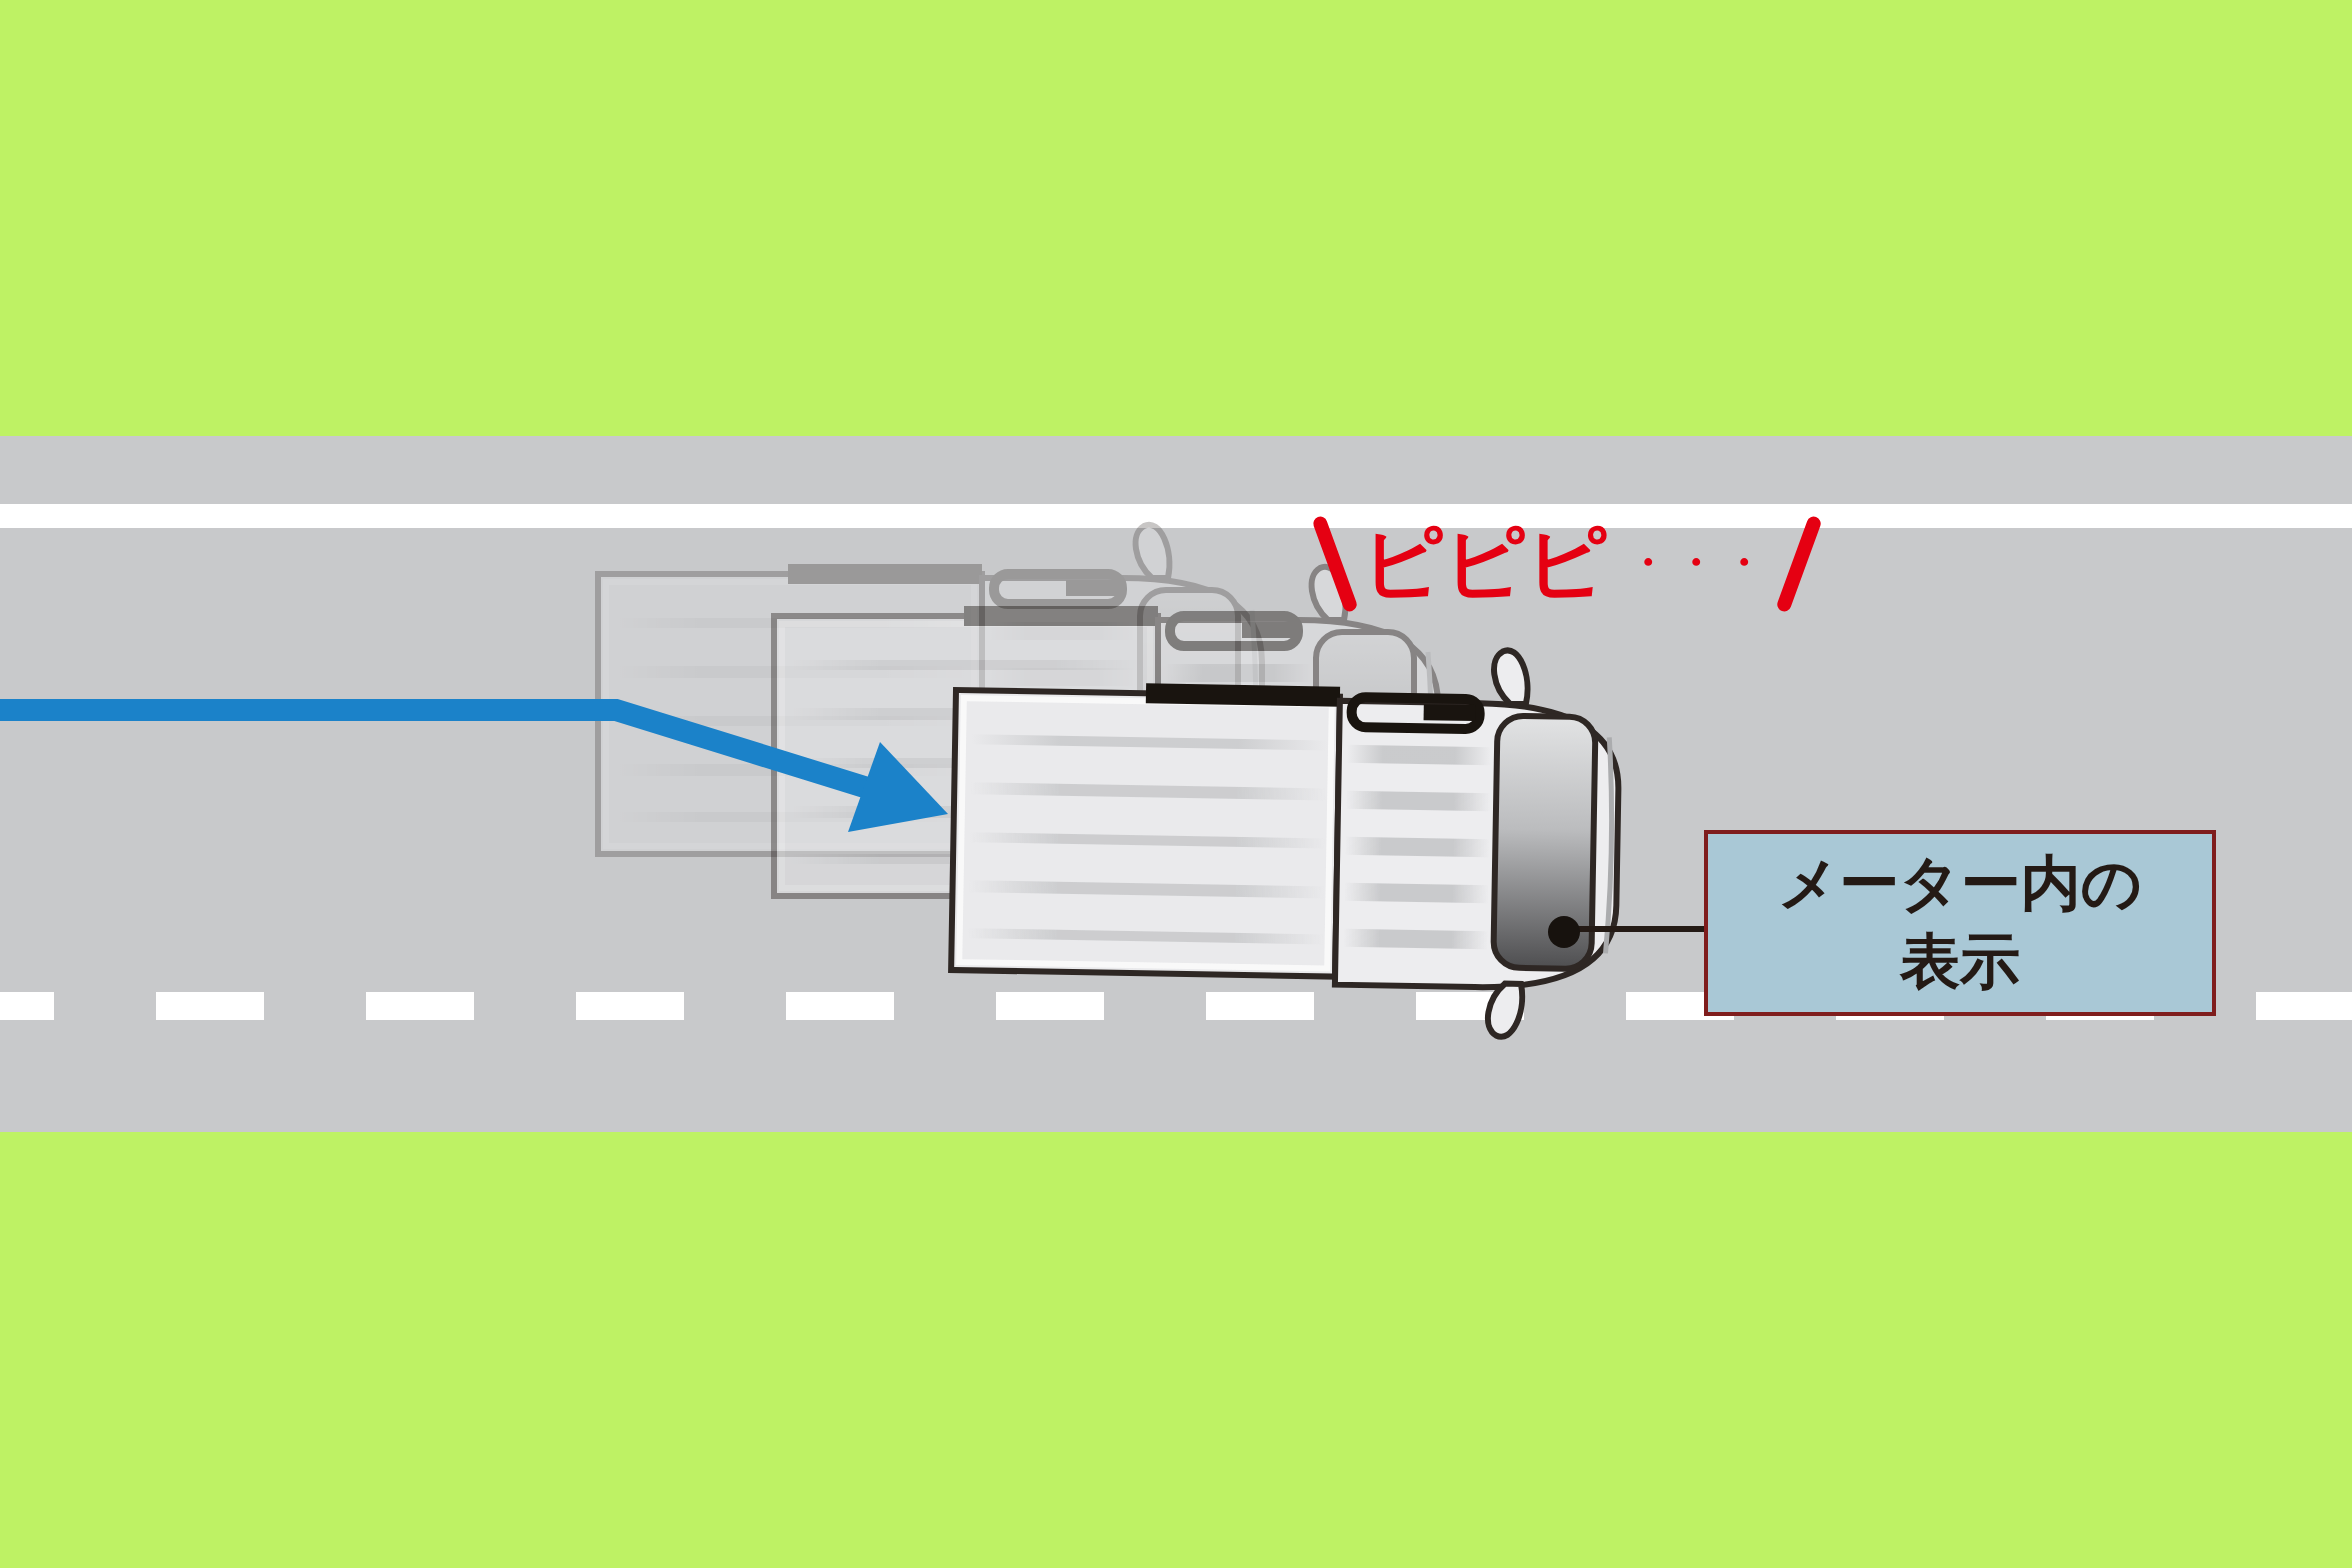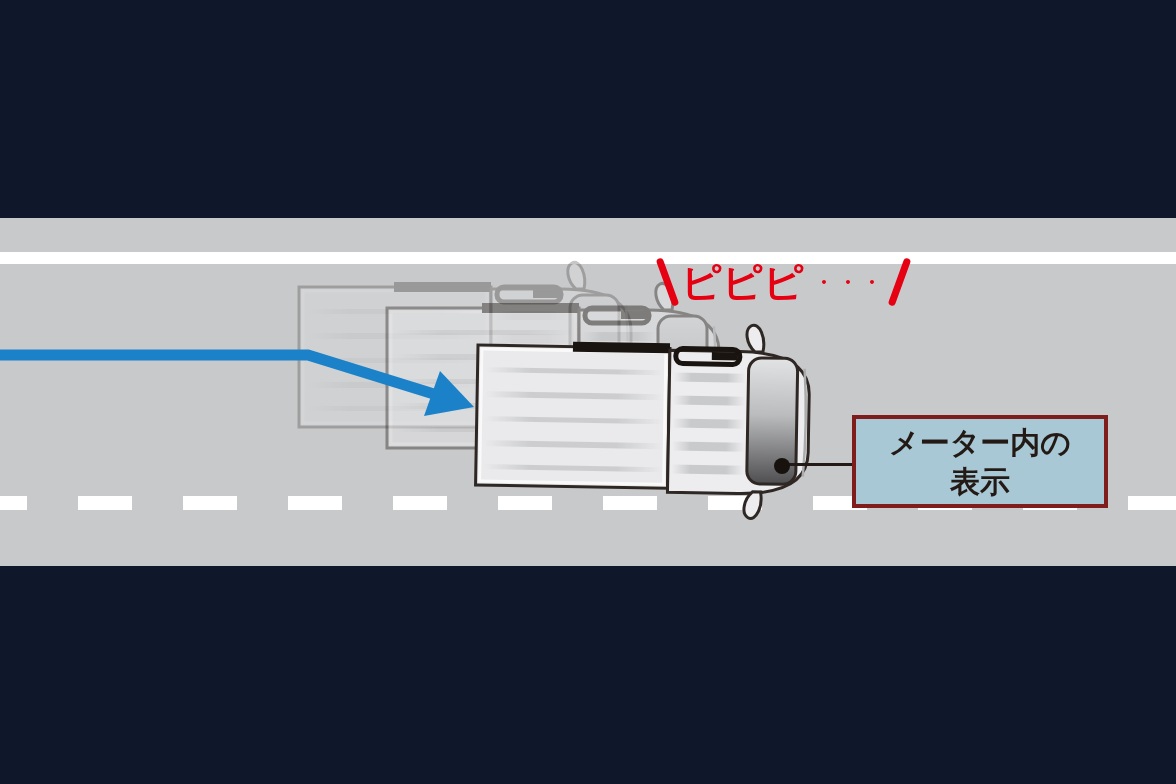--- a/index.html
+++ b/index.html
@@ -1,18 +1,18 @@
 <!DOCTYPE html>
 <html><head>
 <meta charset="utf-8">
 <style>
   html,body { margin:0; padding:0; background:#ffffff; }
   .scene {
     position:relative; width:1176px; height:784px; overflow:hidden;
-    background:#0f172a;
+    background:#bef264;
     font-family:"Liberation Sans","DejaVu Sans",sans-serif;
   }
   .road      { position:absolute; left:0; top:218px; width:1176px; height:348px; background:#C8C9CB; }
   .lane-solid{ position:absolute; left:0; top:252px; width:1176px; height:12px; background:#FFFFFF; }
   .lane-dashed{
     position:absolute; left:0; top:496px; width:1176px; height:14px;
     background-image:repeating-linear-gradient(to right,#FFFFFF 0 54px, rgba(0,0,0,0) 54px 105px);
     background-position:-27px 0;
   }
   .illustration { position:absolute; left:0; top:0; }
@@ -23,21 +23,21 @@
     color:#E50012; white-space:nowrap;
   }
   .ray { width:7px; height:50px; background:#E50012; border-radius:4px; flex:0 0 auto; }
   .ray-left  { transform:rotate(-20deg); }
   .ray-right { transform:rotate(20deg); }
   .sound-text { font-size:40px; font-weight:bold; line-height:1; }
   .sound-dots { font-size:20px; font-weight:bold; letter-spacing:4px; line-height:1; }
 
   .callout {
     position:absolute; left:852px; top:415px; width:256px; height:93px;
-    background:#A9C8D6; border:4px solid #7f1d1d; box-sizing:border-box;
+    background:#A9C8D6; border:2px solid #7f1d1d; box-sizing:border-box;
     display:flex; align-items:center; justify-content:center;
     text-align:center; font-weight:bold; font-size:30px; line-height:1.3;
     color:#241A15; white-space:pre-line;
   }
   .leader     { position:absolute; left:782px; top:463px; width:70px; height:3px; background:#241A15; }
   .anchor-dot { position:absolute; left:774px; top:458px; width:16px; height:16px; border-radius:50%; background:#17120E; }
 </style>
 </head>
 <body>
 

